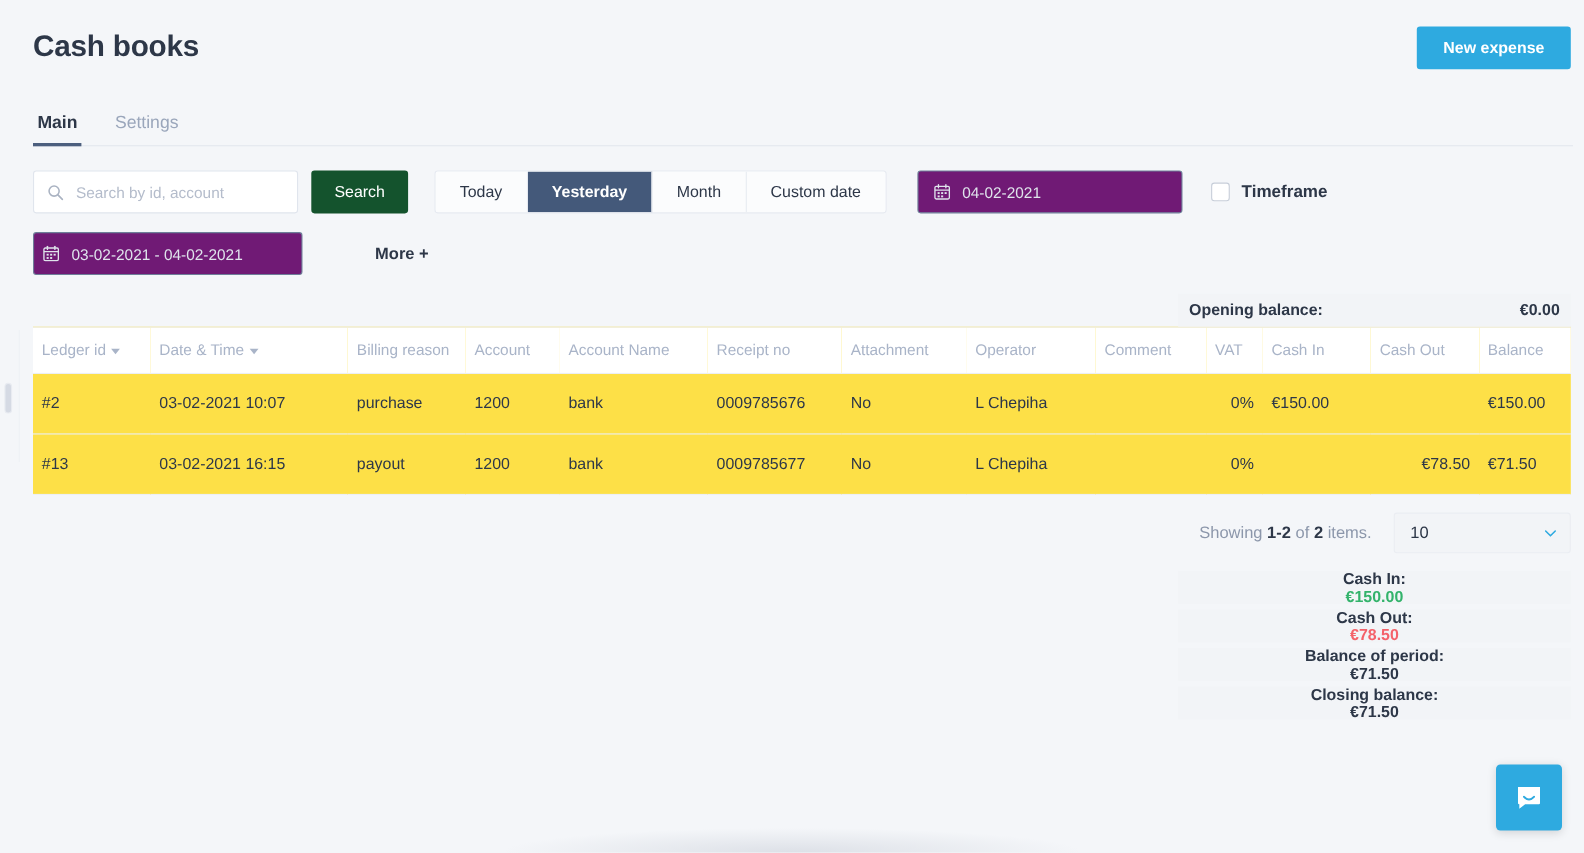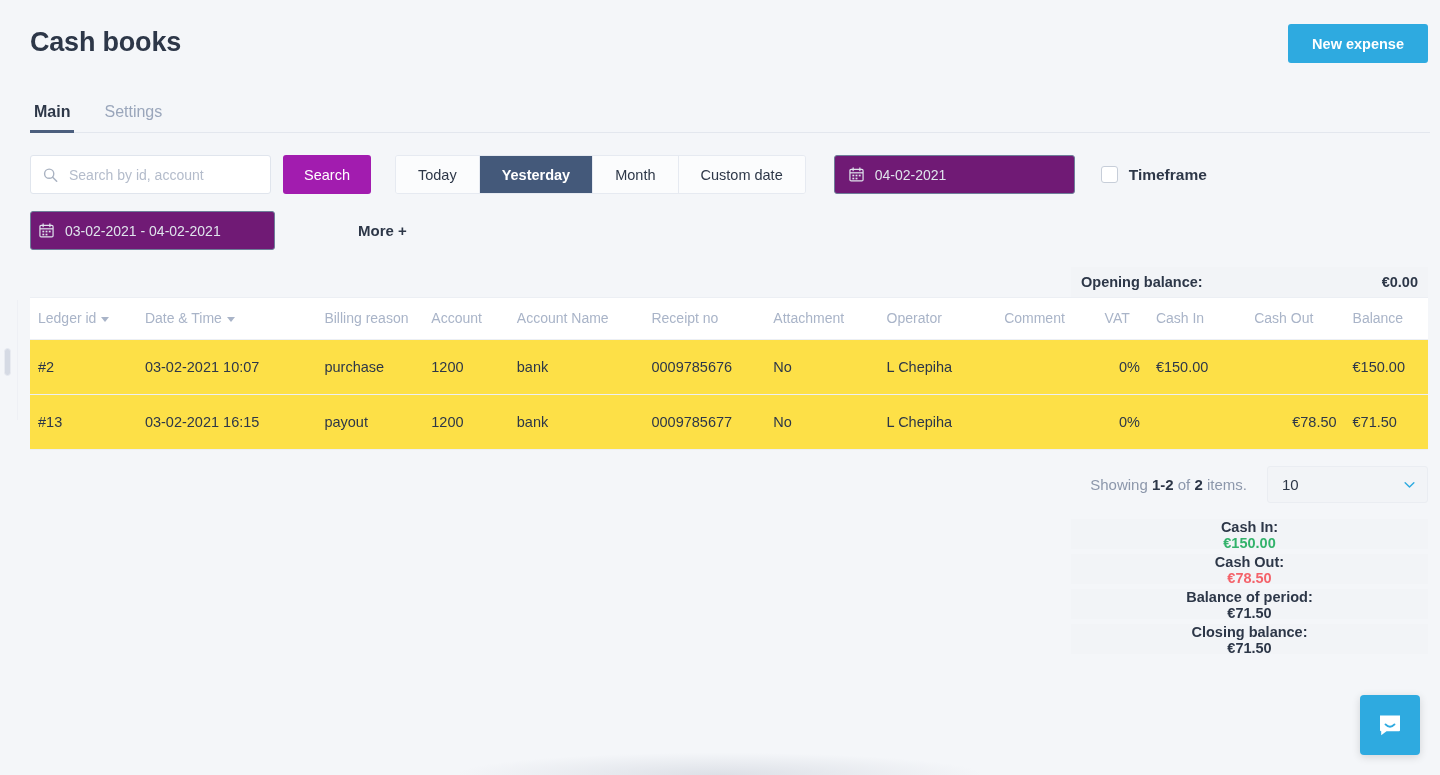--- a/index.html
+++ b/index.html
@@ -117,21 +117,21 @@
   }
   .search-input::placeholder { color: #b4bccb; }
   .search-icon {
     position: absolute;
     left: 13px; top: 50%;
     transform: translateY(-50%);
     width: 15px; height: 15px;
     pointer-events: none;
   }
   .btn-search {
-    background: #a21caf;
+    background: #14532d;
     color: #fff;
     border: none;
     border-radius: 3px;
     height: 39px;
     padding: 0 21px;
     font-size: 14.5px;
     font-family: "Liberation Sans", sans-serif;
     cursor: pointer;
     margin-right: 24px;
   }
@@ -169,21 +169,21 @@
     background: #701a75;
     border: 1px solid #6e7e99;
     border-radius: 3px;
     padding: 0 14px;
     color: #dfe4ec;
     font-size: 14px;
     margin-right: 26px;
     cursor: pointer;
     user-select: none;
   }
-  .date-field.wide { width: 245px; margin-right: 61px; padding-left: 8px; }
+  .date-field.wide { width: 245px; margin-right: 44px; padding-left: 8px; }
   .cal-icon {
     width: 15px; height: 15px;
     margin-right: 11px;
     flex: 0 0 auto;
   }
   .check-wrap {
     display: flex;
     align-items: center;
     cursor: pointer;
     user-select: none;

